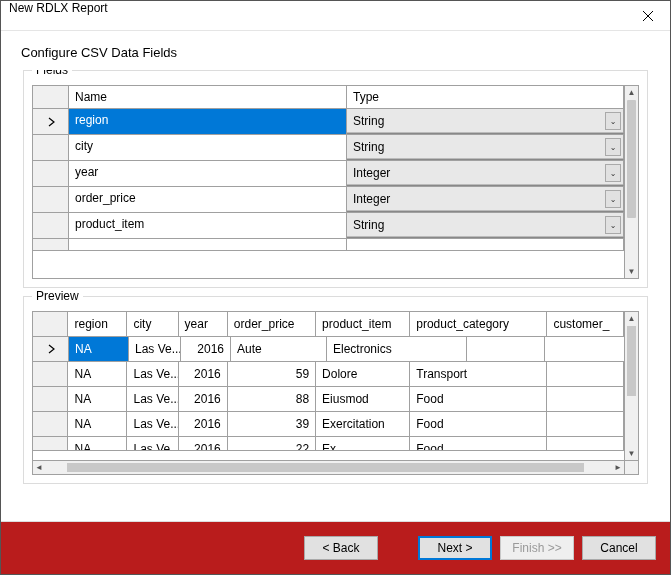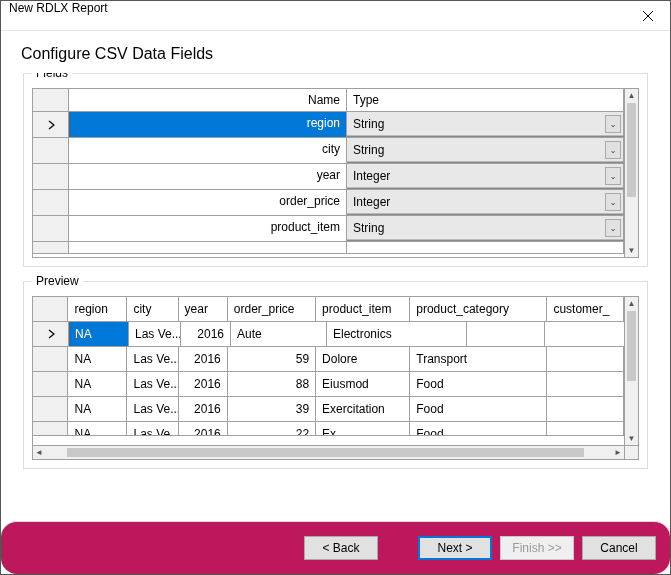--- a/index.html
+++ b/index.html
@@ -29,47 +29,46 @@
   .titlebar-title { font-size: 12px; }
   .close-btn {
     width: 45px; height: 29px;
     display: flex; align-items: center; justify-content: center;
     font-family: Arial, sans-serif;
     font-size: 14px;
   }
   .close-btn svg { stroke: #000; stroke-width: 1; }
   .heading {
     padding: 14px 20px 10px 20px;
-    font-size: 16px;
+    font-size: 13px;
   }
   .content {
     flex: 1;
     padding: 0 22px 10px 22px;
     display: flex;
     flex-direction: column;
-    gap: 14px;
+    gap: 8px;
     overflow: hidden;
   }
   .groupbox {
     position: relative;
     border: 1px solid #dcdcdc;
     padding: 14px 8px 8px 8px;
   }
   .groupbox-legend {
     position: absolute;
     top: -8px; left: 8px;
     background: #fff;
     padding: 0 4px;
     font-size: 12px;
   }
   
   .fields-wrap {
     position: relative;
-    height: 170px;
-    text-align: right;
+    height: 194px;
   }
   .fields-grid {
     border: 1px solid #a0a0a0;
     background: #fff;
     position: absolute;
     left: 0; right: 14px; top: 0; bottom: 0;
     overflow: hidden;
   }
   .fields-scroll {
     position: absolute;
@@ -178,22 +177,21 @@
   .pcol-item { width:96px; }
   .pcol-cat { width:140px;text-align:right; }
   .pcol-cust { width:78px; }
   .prow.selected .pcol-region { background:#0078d7; color:#fff; }
   .prow .pcol-gutter svg { stroke:#000; fill:none; stroke-width:1.2; }
   
   .footer {
     border-top: 1px solid #dcdcdc;
     padding: 14px 14px;
     display:flex; justify-content:flex-end; gap:8px;
-    background: #be185d;
-    border-radius: 16px;
+    background: #b91c1c;
   }
   .btn {
     min-width: 74px; height: 24px;
     border: 1px solid #a9a9a9;
     background: #e1e1e1;
     display:flex; align-items:center; justify-content:center;
     font-size:12px;
     padding: 0 10px;
   }
   .btn.primary { border: 2px solid #0078d7; background:#e1e1e1;margin-left:32px; }

